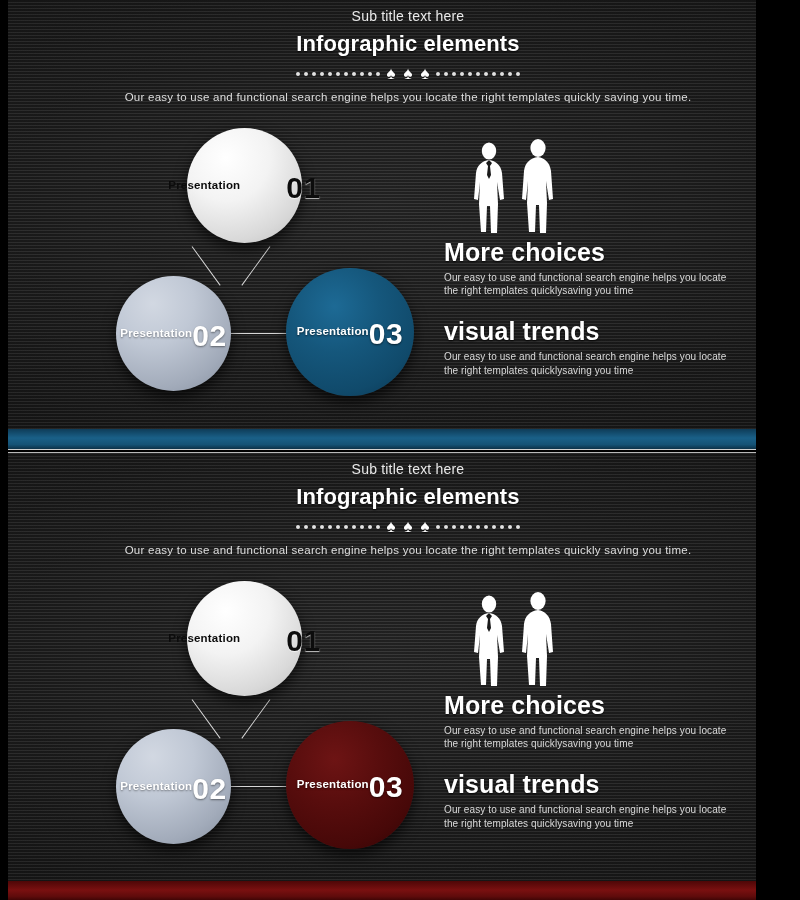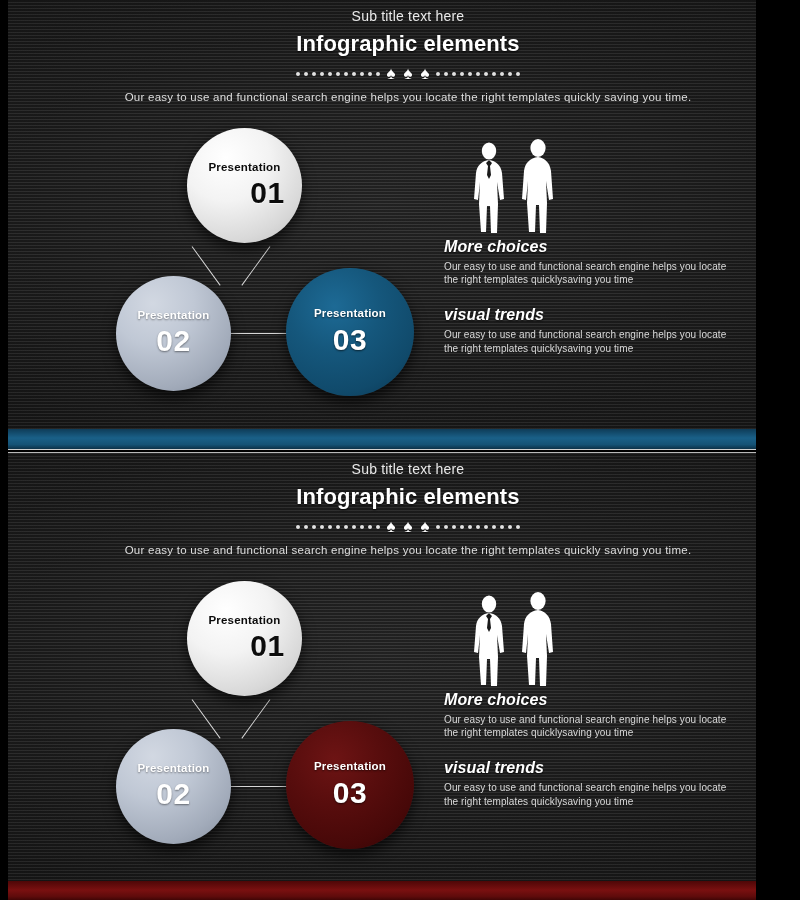--- a/index.html
+++ b/index.html
@@ -120,21 +120,21 @@
     box-shadow: 0 0 1px rgba(0,0,0,.5);
   }
   .conn-a { left: 106px; top: 118px; width: 48px; transform: rotate(54deg); }
   .conn-b { left: 184px; top: 118px; width: 48px; transform: rotate(-234deg); }
   .conn-c { left: 136px; top: 205px; width: 72px; }
 
   .circle {
     position: absolute;
     border-radius: 50%;
     display: flex;
-    flex-direction: column;
+    flex-direction: row;
     align-items: center;
     justify-content: center;
     text-align: left;
     box-shadow: 0 6px 14px rgba(0,0,0,.65);
   }
   .circle .c-label {
     font-size: 11.5px;
     font-weight: bold;
     letter-spacing: .2px;
     line-height: 1;
@@ -181,25 +181,24 @@
 
   
   .info { position: absolute; left: 436px; top: 140px; width: 300px; }
 
   .people { height: 98px; display: flex; align-items: flex-end; gap: 6px; margin-left: 24px; }
 
   .info-block { margin-top: 0; }
   .info-head {
     color: #ffffff;
     font-weight: bold;
-    font-size: 16px;
+    font-size: 25px;
     letter-spacing: .1px;
     margin: 0;
     text-shadow: 0 1px 2px rgba(0,0,0,.8);
-    font-style: italic;
   }
   .info-head.lower { text-transform: none; }
   .info-text {
     color: #d9d9d9;
     font-size: 10px;
     line-height: 1.32;
     margin: 4px 0 0 0;
     letter-spacing: .1px;
     max-width: 290px;
   }

